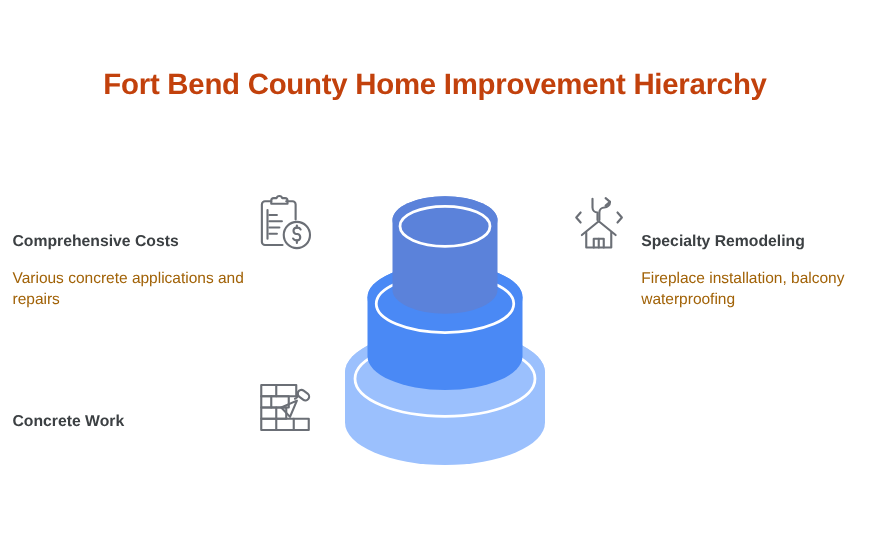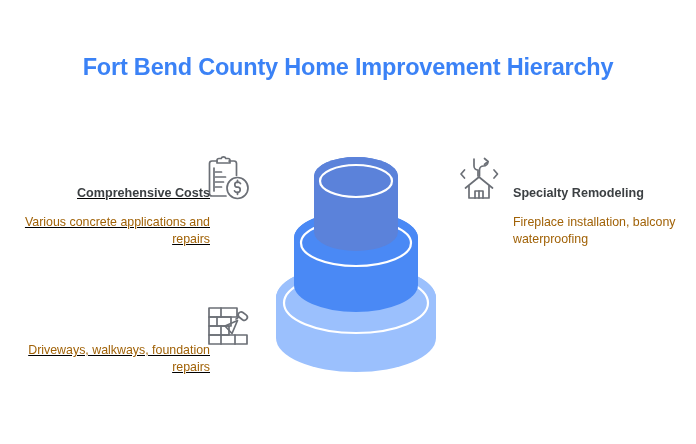--- a/index.html
+++ b/index.html
@@ -23,31 +23,31 @@
 
   
   .page-title {
     position: absolute;
     top: 52px;
     left: 0;
     width: 696px;
     text-align: center;
     font-size: 23.5px;
     font-weight: bold;
-    color: #3b82f6;
+    color: #c2410c;
     letter-spacing: -0.2px;
     line-height: 30px;
   }
 
   
   .label-block {
     position: absolute;
     width: 200px;
   }
-  .label-block.left  { text-align: right; text-decoration: underline; }
+  .label-block.left  { text-align: left; }
   .label-block.right { text-align: left;  }
 
   .label-heading {
     font-size: 12.6px;
     font-weight: bold;
     color: #3c4043;
     line-height: 16px;
     white-space: nowrap;
   }
   .label-desc {
@@ -187,21 +187,21 @@
       <path d="M29 41 v7"></path>
     </svg>
   </div>
 
   <div class="label-block left" id="block-comprehensive-costs">
     <div class="label-heading">Comprehensive Costs</div>
     <div class="label-desc">Various concrete applications and repairs</div>
   </div>
 
   <div class="label-block left" id="block-concrete-work">
-    <div class="label-desc">Driveways, walkways, foundation repairs</div>
+    <div class="label-heading">Concrete Work</div>
   </div>
 
   <div class="label-block right" id="block-specialty">
     <div class="label-heading">Specialty Remodeling</div>
     <div class="label-desc">Fireplace installation, balcony waterproofing</div>
   </div>
 
 </div>
 
 </body></html>

